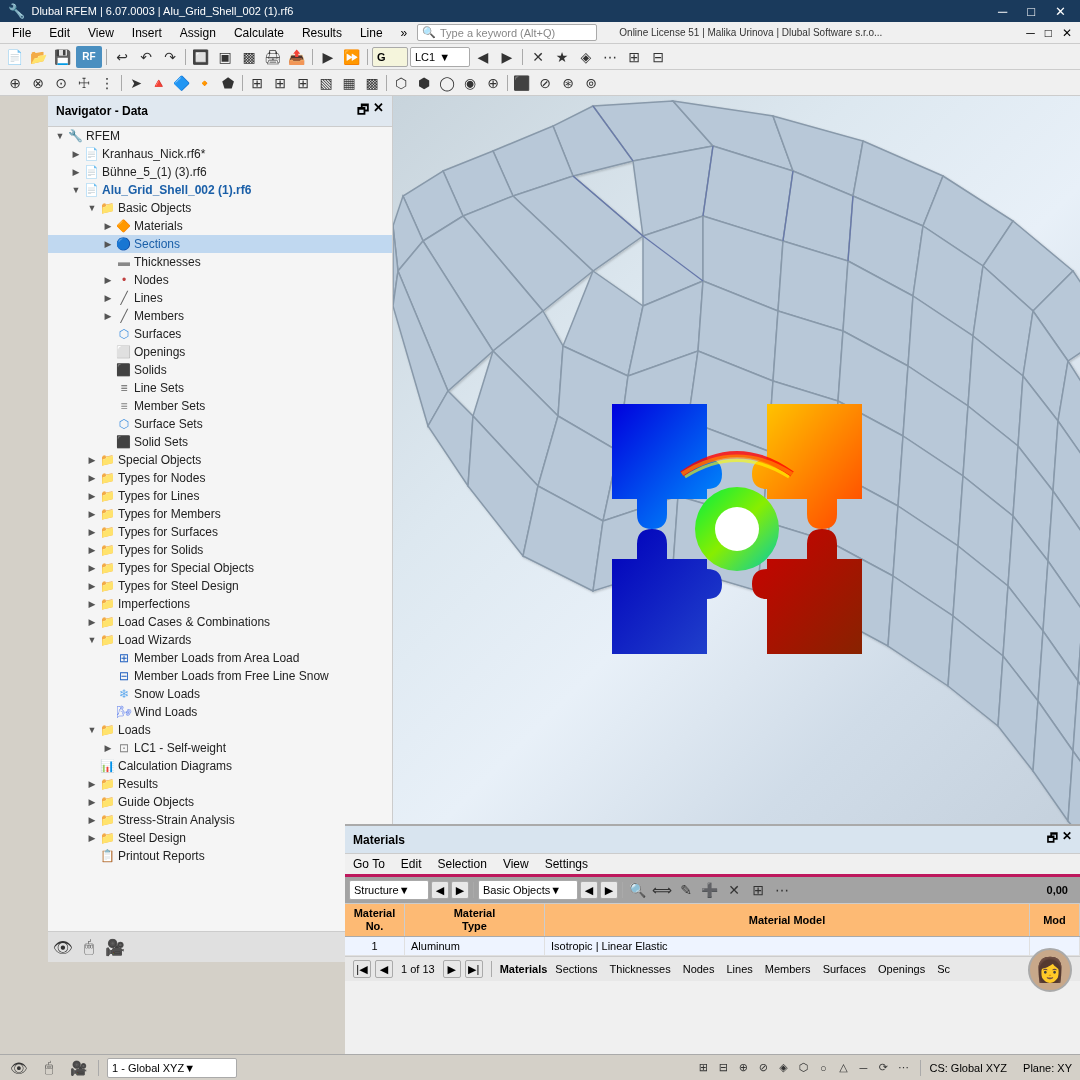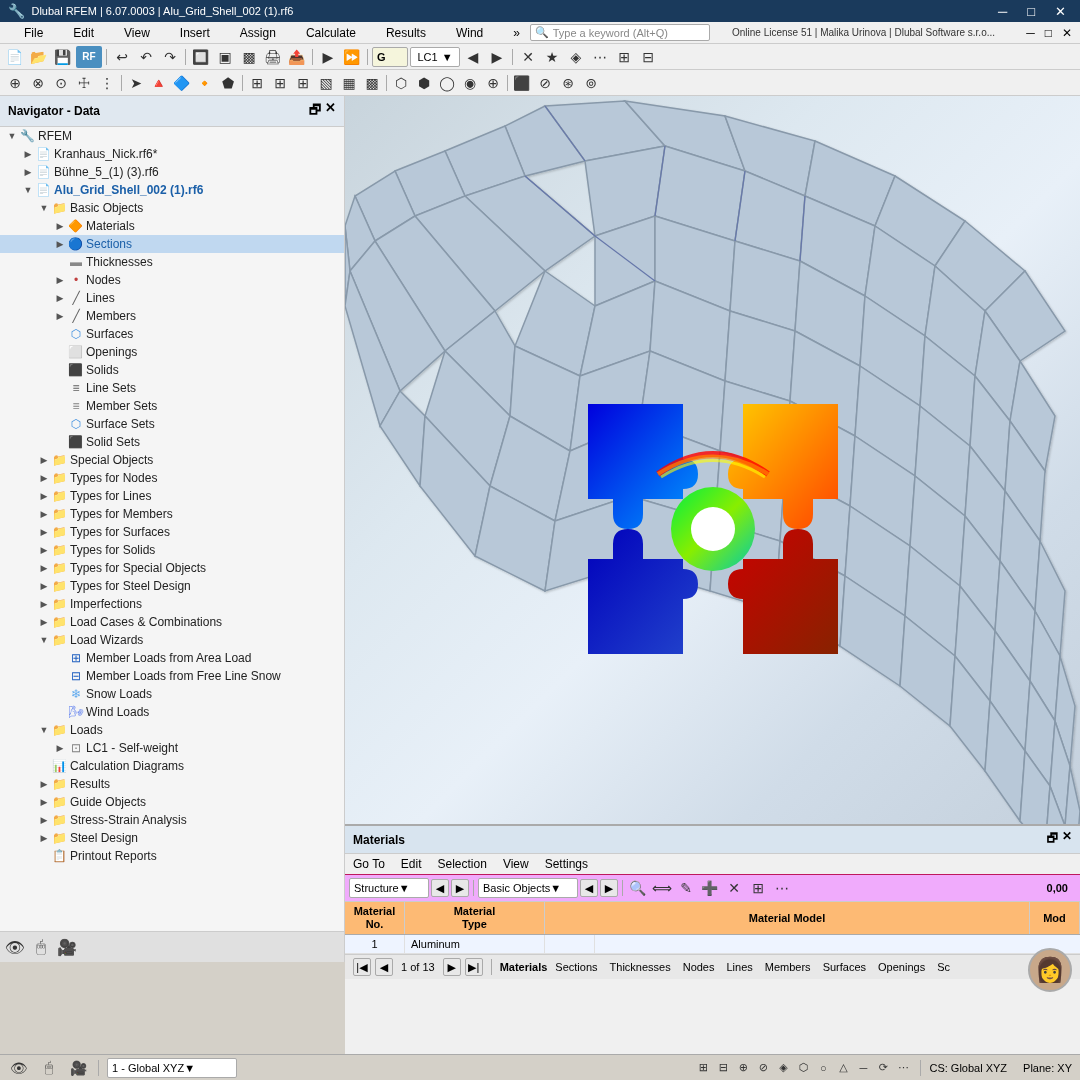--- a/index.html
+++ b/index.html
@@ -5,21 +5,21 @@
     * { margin: 0; padding: 0; box-sizing: border-box; }
     body { width: 1080px; height: 1080px; overflow: hidden; font-family: 'Segoe UI', Tahoma, Geneva, Verdana, sans-serif; font-size: 12px; background: #d4d0c8; }
 
     
     #title-bar { background: #1a3a5c; color: white; height: 22px; display: flex; align-items: center; padding: 0 8px; font-size: 11px; justify-content: space-between; }
     #title-bar .title-text { display: flex; align-items: center; gap: 6px; }
     #title-bar .title-controls { display: flex; gap: 8px; font-size: 13px; cursor: pointer; }
 
     
     #menu-bar { background: #f0f0f0; height: 22px; display: flex; align-items: center; padding: 0 4px; border-bottom: 1px solid #ccc; font-size: 12px; gap: 2px; }
-    #menu-bar .menu-item { padding: 2px 8px; cursor: pointer; border-radius: 2px; margin-left: 12px; }
+    #menu-bar .menu-item { padding: 2px 8px; cursor: pointer; border-radius: 2px; }
     #menu-bar .search-box { margin-left: auto; display: flex; align-items: center; background: white; border: 1px solid #aaa; padding: 1px 4px; border-radius: 2px; gap: 4px; font-size: 11px; color: #888; width: 180px; }
     #menu-bar .license-info { font-size: 10px; color: #333; margin-left: 8px; white-space: nowrap; overflow: hidden; max-width: 280px; padding-left: 12px; }
 
     
     .toolbar { background: #f0f0f0; height: 26px; display: flex; align-items: center; padding: 0 4px; border-bottom: 1px solid #ccc; gap: 2px; }
     .toolbar-btn { width: 22px; height: 22px; display: flex; align-items: center; justify-content: center; border: 1px solid transparent; border-radius: 2px; cursor: pointer; font-size: 14px; color: #333; }
     .toolbar-sep { width: 1px; height: 16px; background: #aaa; margin: 0 2px; }
     .toolbar-dropdown { display: flex; align-items: center; background: white; border: 1px solid #aaa; border-radius: 2px; padding: 1px 4px; font-size: 11px; cursor: pointer; height: 20px; }
 
     
@@ -42,22 +42,22 @@
 
     
     #viewport { flex: 1; position: relative; overflow: hidden; background: #e8eef4; }
 
     
     #logo-overlay { position: absolute; top: 50%; left: 50%; transform: translate(-50%, -50%); width: 290px; height: 290px; }
 
     
     #bottom-panel { position: absolute; bottom: 0; left: 345px; right: 0; height: 230px; background: #f0f0f0; border-top: 2px solid #aaa; }
     #bottom-panel-header { background: #d8e4ef; padding: 3px 8px; font-weight: bold; font-size: 12px; display: flex; align-items: center; justify-content: space-between; border-bottom: 1px solid #ccc; }
-    #bottom-panel-menubar { background: #f0f0f0; padding: 2px 4px; display: flex; gap: 8px; border-bottom: 1px solid #be185d; font-size: 12px; }
-    #bottom-panel-toolbar { background: #f0abfc; padding: 2px 4px; display: flex; align-items: center; gap: 2px; border-bottom: 1px solid #ccc; }
+    #bottom-panel-menubar { background: #f0f0f0; padding: 2px 4px; display: flex; gap: 8px; border-bottom: 3px solid #be185d; font-size: 12px; }
+    #bottom-panel-toolbar { background: #a3a3a3; padding: 2px 4px; display: flex; align-items: center; gap: 2px; border-bottom: 1px solid #ccc; }
     #materials-table { flex: 1; overflow: hidden; }
     .table-header-row { display: flex; background: #fdba74; border-bottom: 1px solid #aaa; font-weight: bold; font-size: 11px; }
     .table-header-cell { padding: 3px 6px; border-right: 1px solid #ccc; display: flex; align-items: center; justify-content: center; text-align: center; }
     .table-row { display: flex; border-bottom: 1px solid #e0e0e0; font-size: 11px; }
     .table-cell { padding: 3px 6px; border-right: 1px solid #e0e0e0; display: flex; align-items: center; }
     .material-color { width: 14px; height: 14px; border: 1px solid #aaa; display: inline-block; margin-right: 4px; flex-shrink: 0; }
 
     
     #status-bar { position: fixed; bottom: 0; left: 0; right: 0; height: 26px; background: #d4d0c8; border-top: 1px solid #aaa; display: flex; align-items: center; padding: 0 8px; font-size: 11px; gap: 8px; }
     .status-sep { width: 1px; height: 16px; background: #aaa; }
@@ -96,21 +96,21 @@
 </div>
 
 <div id="menu-bar">
   <span class="menu-item">File</span>
   <span class="menu-item">Edit</span>
   <span class="menu-item">View</span>
   <span class="menu-item">Insert</span>
   <span class="menu-item">Assign</span>
   <span class="menu-item">Calculate</span>
   <span class="menu-item">Results</span>
-  <span class="menu-item">Wind</span>
+  <span class="menu-item">Line</span>
   <span class="menu-item">»</span>
   <div class="search-box">
     <span style="font-size:11px;">🔍</span>
     <span style="color:#888; font-size:11px;">Type a keyword (Alt+Q)</span>
   </div>
   <span class="license-info" style="margin-left:8px; font-size:10px; color:#333;">Online License 51 | Malika Urinova | Dlubal Software s.r.o...</span>
   <div style="flex:1;"></div>
   <span style="padding:0 4px;cursor:pointer;">─</span>
   <span style="padding:0 4px;cursor:pointer;">□</span>
   <span style="padding:0 4px;cursor:pointer;">✕</span>
@@ -129,21 +129,21 @@
   <div class="toolbar-btn">🔲</div>
   <div class="toolbar-btn">▣</div>
   <div class="toolbar-btn">▩</div>
   <div class="toolbar-btn">🖨</div>
   <div class="toolbar-btn">📤</div>
   <div class="toolbar-sep"></div>
   <div class="toolbar-btn">▶</div>
   <div class="toolbar-btn">⏩</div>
   <div class="toolbar-sep"></div>
   <div class="toolbar-dropdown" style="width:36px; font-weight:bold; background:#f5f5dc;">G</div>
-  <div class="toolbar-dropdown" style="width:50px;justify-content:center;">
+  <div class="toolbar-dropdown" style="width:60px;">
     <span>LC1</span>
     <span style="margin-left:4px;">▼</span>
   </div>
   <div class="toolbar-btn">◀</div>
   <div class="toolbar-btn">▶</div>
   <div class="toolbar-sep"></div>
   <div class="toolbar-btn">✕</div>
   <div class="toolbar-btn">★</div>
   <div class="toolbar-btn">◈</div>
   <div class="toolbar-btn">⋯</div>
@@ -176,21 +176,21 @@
   <div class="toolbar-btn">◯</div>
   <div class="toolbar-btn">◉</div>
   <div class="toolbar-btn">⊕</div>
   <div class="toolbar-sep"></div>
   <div class="toolbar-btn">⬛</div>
   <div class="toolbar-btn">⊘</div>
   <div class="toolbar-btn">⊛</div>
   <div class="toolbar-btn">⊚</div>
 </div>
 
-<div id="main-layout" style="height: 866px;">
+<div id="main-layout" style="height: 866px; padding-left: 48px;">
 
   <div id="navigator">
     <div id="nav-header">
       <span>Navigator - Data</span>
       <div class="nav-controls">
         <span style="cursor:pointer; font-size:13px;">🗗</span>
         <span style="cursor:pointer; font-size:13px;">✕</span>
       </div>
     </div>
     <div id="nav-tree">
@@ -663,20 +663,23 @@
       </div>
     </div>
 
     <div class="table-row" style="background:#eef4ff;">
       <div class="table-cell" style="width:60px; min-width:60px; justify-content:center;">
         <span>1</span>
       </div>
       <div class="table-cell" style="width:140px;">
         <span>Aluminum</span>
       </div>
+      <div class="table-cell" style="flex:1;">
+        <span>Isotropic | Linear Elastic</span>
+      </div>
       <div class="table-cell" style="width:50px;"></div>
     </div>
 
     <div style="position:absolute; bottom:62px; right:8px; display:flex; align-items:center; gap:4px;">
       <div style="width:44px; height:44px; border-radius:50%; overflow:hidden; border:2px solid #aaa; background:#c8a88a; display:flex; align-items:center; justify-content:center; font-size:24px;">👩</div>
     </div>
   </div>
 
   <div style="display:flex; align-items:center; padding:3px 8px; background:#e8e8e8; border-top:1px solid #ccc; font-size:11px; gap:4px;">
     <div class="page-nav-btn">|◀</div>

